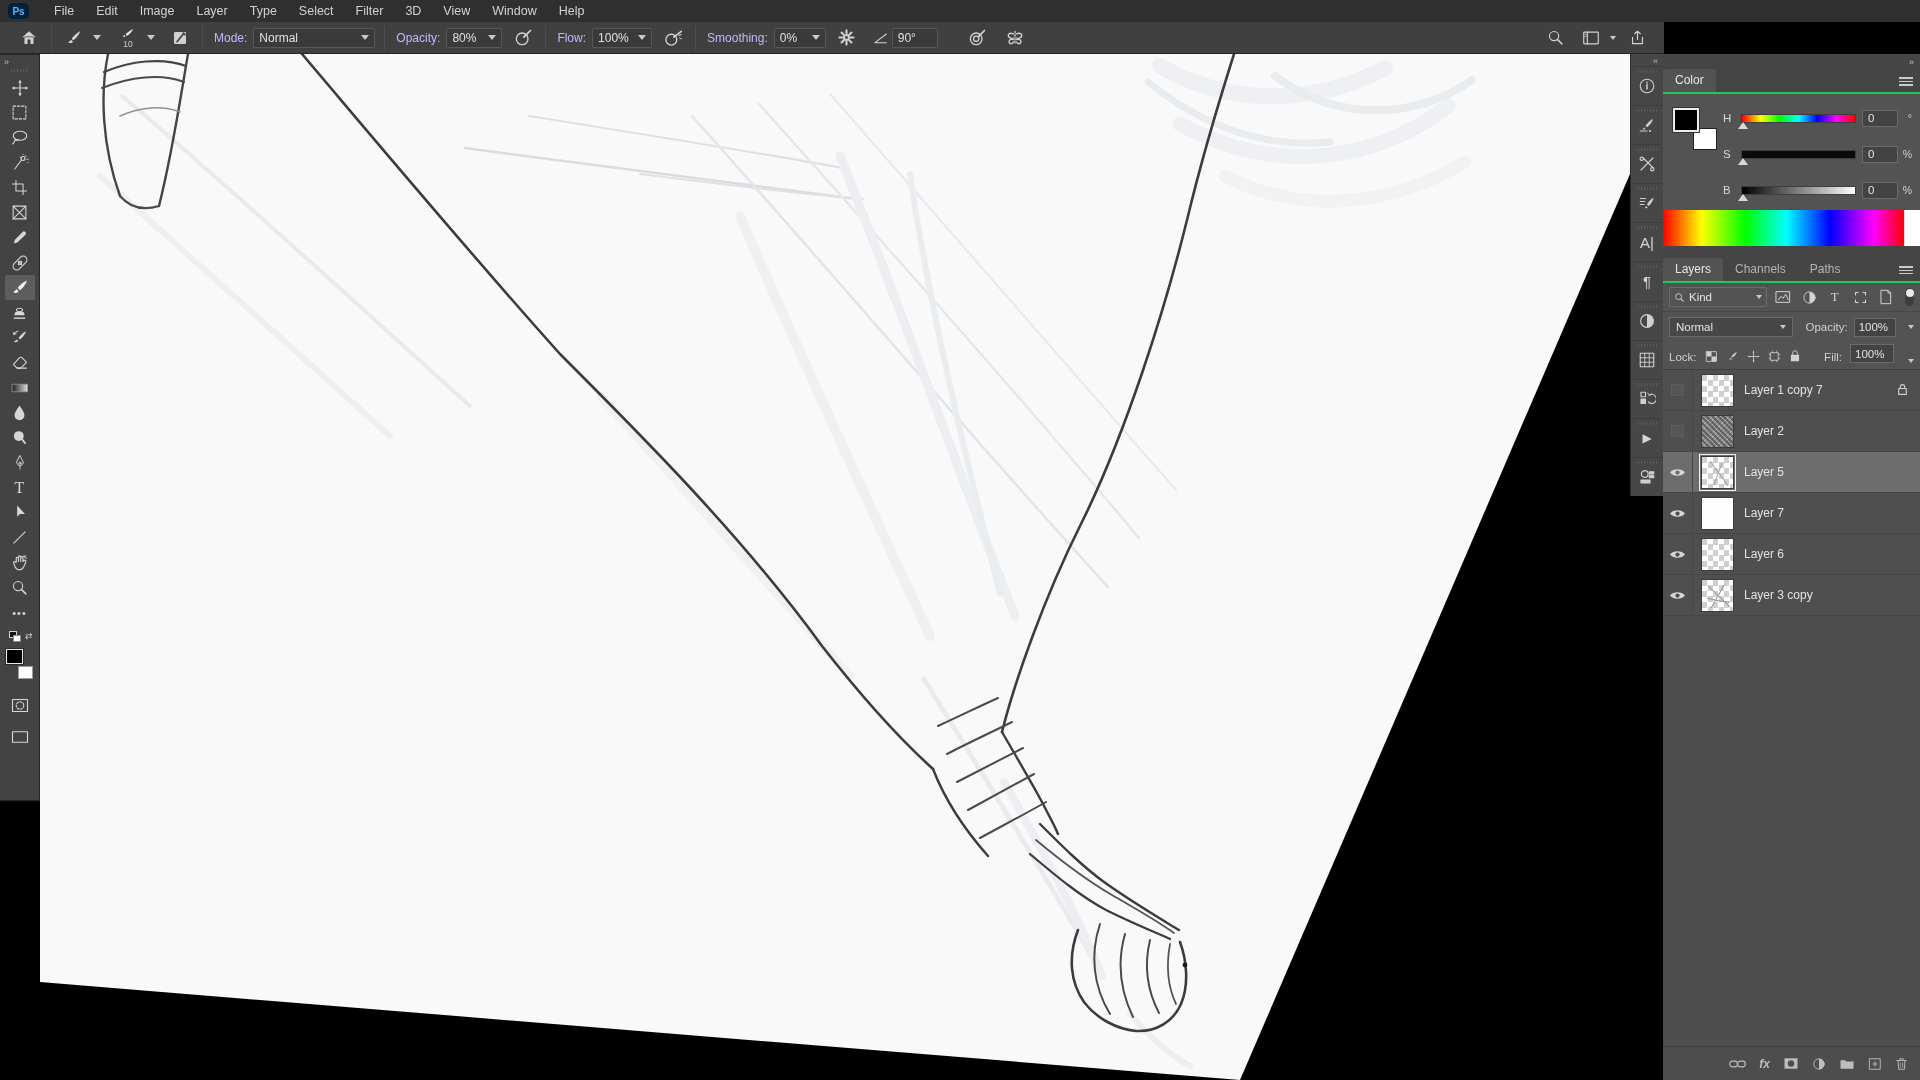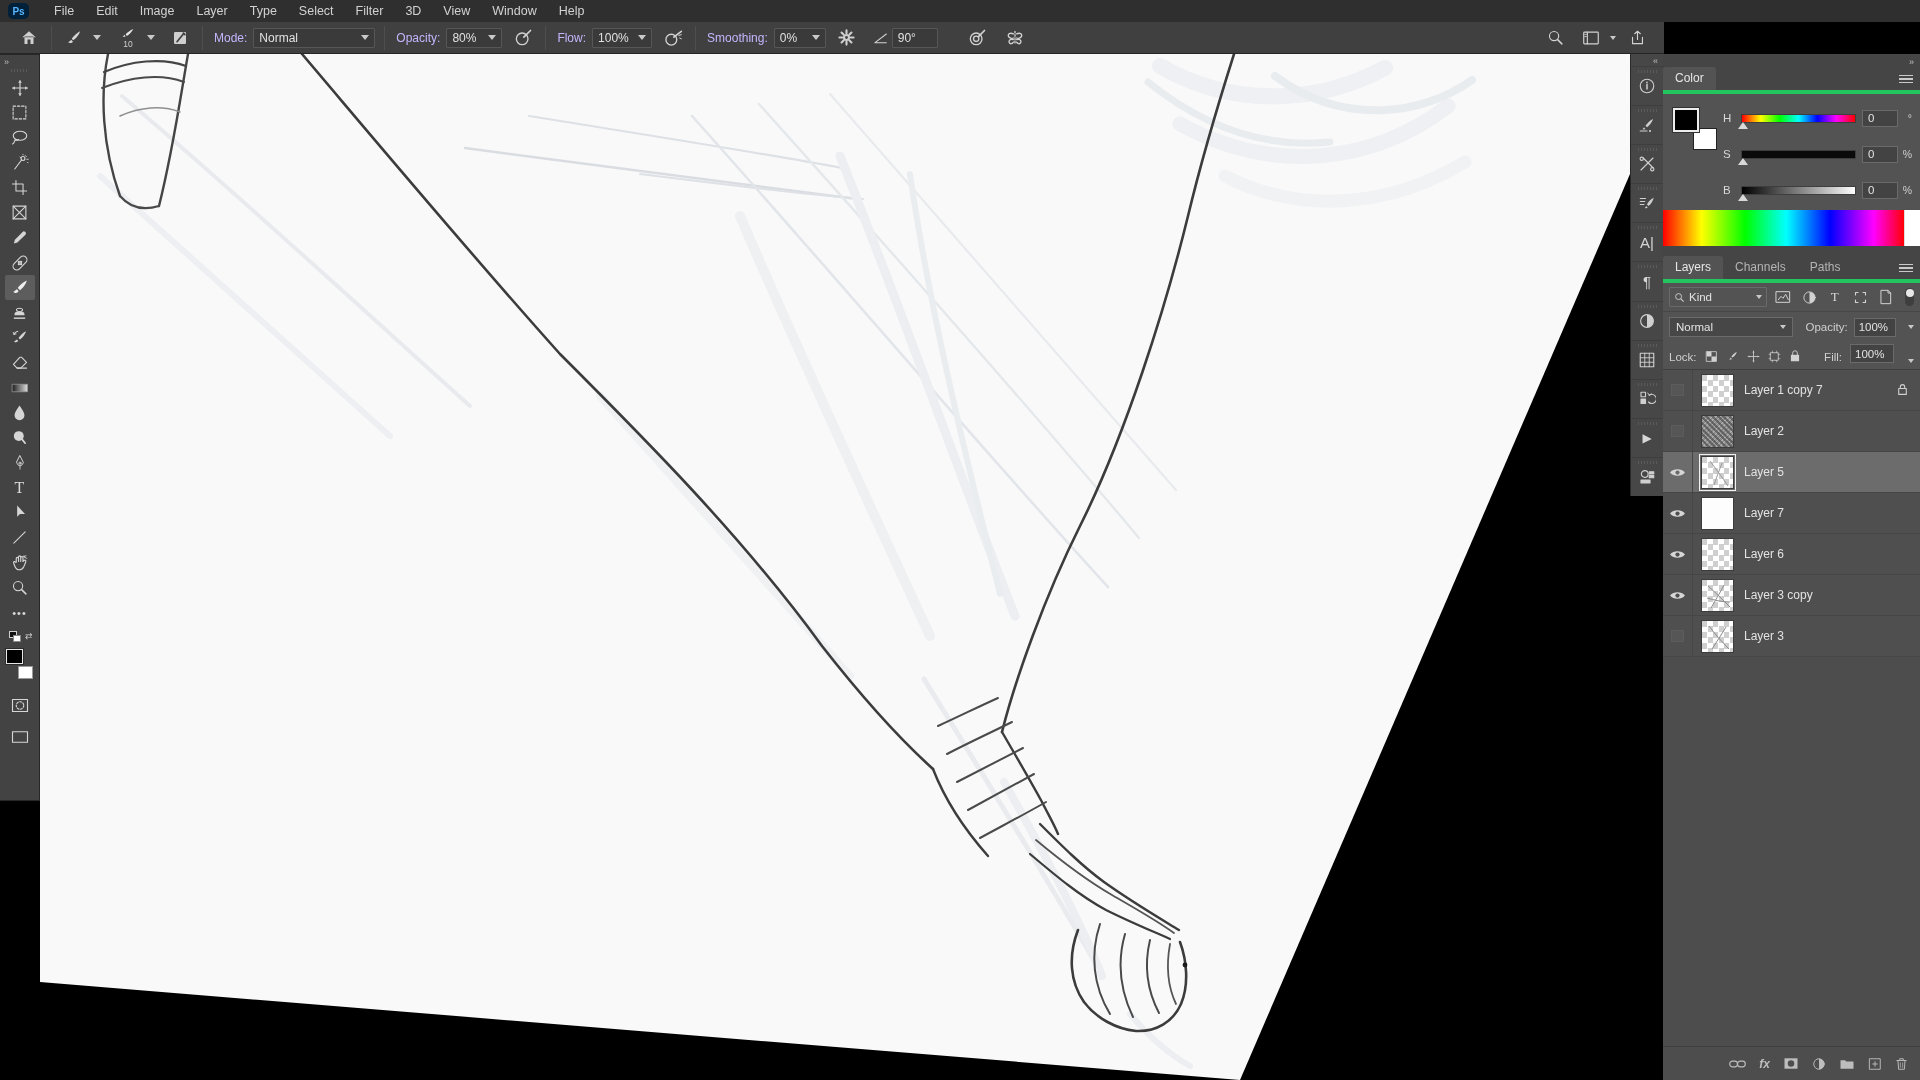--- a/index.html
+++ b/index.html
@@ -64,21 +64,21 @@
   .dock-cell::before{content:"";position:absolute;top:3px;left:7px;width:19px;height:3px;
     background:repeating-linear-gradient(90deg,#5a5a5a 0 1px,transparent 1px 3px)}
   .dock-cell svg{stroke:#cfcfcf;fill:none;stroke-width:1.5;stroke-linecap:round;stroke-linejoin:round}
   .dock-cell .glyph{color:#d6d6d6;font-size:15px;line-height:1}
   .dock-cell .glyph.small{font-size:12px}
 
   
   #panels{left:1663px;top:54px;width:257px;height:1026px;background:#4d4d4d;font-size:11.5px;z-index:20}
   .strip-top{height:15px;background:#454545;display:flex;justify-content:flex-end;align-items:center;
     padding-right:6px;font-size:9px;color:#c2c2c2}
-  .tabbar{height:25px;background:#454545;display:flex;align-items:flex-end;border-bottom:4px solid #22c55e}
+  .tabbar{height:25px;background:#454545;display:flex;align-items:flex-end;border-bottom:2px solid #22c55e}
   .tab{padding:4px 12px 5px;color:#b4b4b4;font-size:12px}
   .tab.active{background:#535353;color:#e6e6e6;border-radius:3px 3px 0 0}
   .hamb{margin-left:auto;margin-right:7px;margin-bottom:6px;width:14px;height:9px;
     background:repeating-linear-gradient(#c9c9c9 0 1.5px,transparent 1.5px 3.5px)}
   .panel-body{background:#535353}
 
   
   #color-body{padding:8px 8px 0;position:relative;height:116px}
   .cswatches{position:absolute;left:10px;top:14px;width:44px;height:42px}
   .cswatches .fg{position:absolute;left:0;top:0;width:26px;height:24px;background:#000;
@@ -803,31 +803,20 @@
             </svg>
         </div>
         <div class="thumb checker">
           <svg class="scribble" width="33" height="33" viewBox="0 0 33 33">
               <path d="M6 6 C13 12 20 19 28 27 M22 5 C18 13 13 21 9 28 M5 18 C12 20 20 22 28 22" stroke="#8d8d8d" stroke-width="1" fill="none"></path>
             </svg>
         </div>
         <span class="layer-name">Layer 3 copy</span>
       </div>
 
-      <div class="layer-row">
-        <div class="eye-cell">
-            <span class="eye-empty"></span>
-          </div>
-        <div class="thumb checker">
-          <svg class="scribble" width="33" height="33" viewBox="0 0 33 33">
-              <path d="M7 5 C13 13 19 20 27 28 M24 6 C19 14 14 22 10 28" stroke="#8d8d8d" stroke-width="1" fill="none"></path>
-            </svg>
-        </div>
-        <span class="layer-name">Layer 3</span>
-      </div>
 
     </div>
   </div>
 
   <div id="layers-bottom">
     <span class="ico">
         <svg width="17" height="10" viewBox="0 0 24 14">
           <rect x="1" y="3" width="11" height="8" rx="4"></rect>
           <rect x="12" y="3" width="11" height="8" rx="4"></rect>
         </svg>

